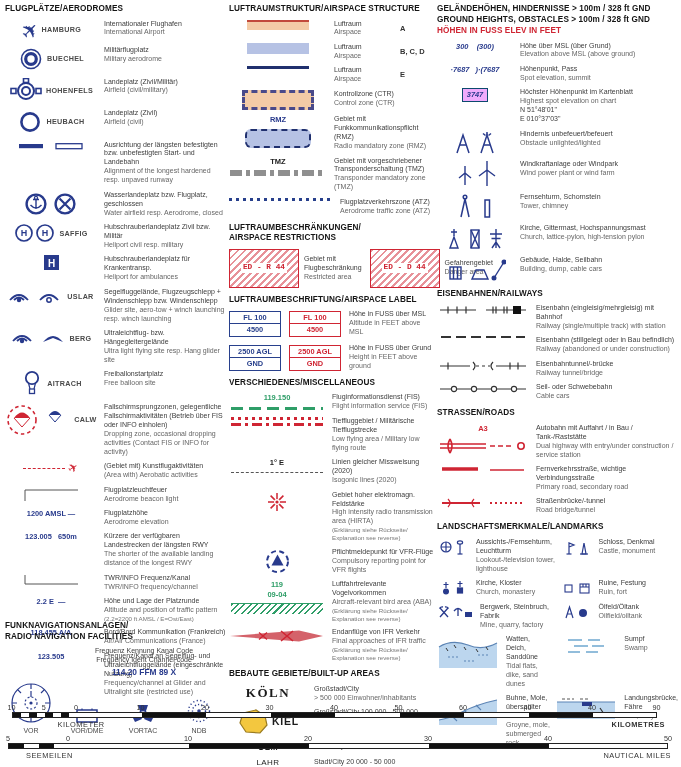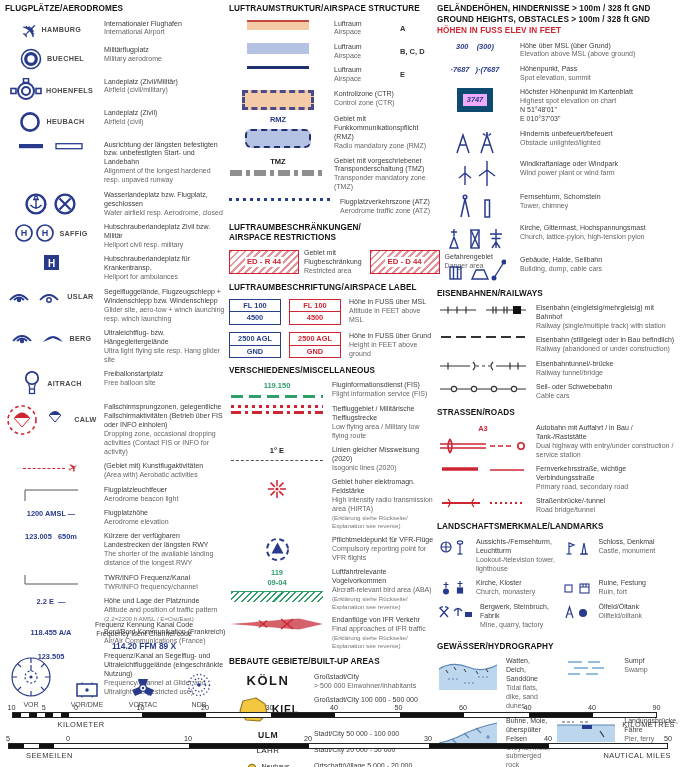--- a/index.html
+++ b/index.html
@@ -14,21 +14,21 @@
   .scales{position:absolute;left:4px;top:703px;width:673px;height:62px;}
   .sec-title{font-weight:bold;font-size:8.2px;color:#151515;margin:7px 0 5px;letter-spacing:.1px;}
   .sec-title.first{margin-top:0;}
   .sec-title.red{color:var(--red);margin-top:1px;}
   .row{display:flex;gap:7px;margin-bottom:5.5px;align-items:flex-start;}
   .sym{flex:0 0 92px;display:flex;flex-wrap:wrap;gap:3px;align-items:center;justify-content:center;}
   .symtop{flex-basis:100%;text-align:center;font-weight:bold;font-size:7.5px;color:#222;white-space:pre-line;order:-1;margin-bottom:1px;}
   .t-navy{color:var(--navy);}.t-green{color:var(--green);}.t-red{color:var(--red);}.t-dark{color:#222;}
   .symlabel{font-size:7.2px;font-weight:bold;color:#4a4a4a;letter-spacing:.3px;}
   .symtext{color:var(--navy);font-weight:bold;font-size:7.4px;white-space:pre;}
-  .symtext.boxed{border:6px solid #0c4a6e;background:#f0abfc;padding:1px 4px;font-style:italic;}
+  .symtext.boxed{border:1px solid #0c4a6e;background:#f0abfc;padding:1px 4px;font-style:italic;}
   .txt{flex:1;}
   .de{color:var(--ink);}
   .en{color:var(--ink2);}
   .note{color:#777;font-size:6.2px;}
   .coord{color:var(--ink);}
   .clscell{font-weight:bold;font-size:7.5px;color:#333;align-self:center;margin-left:2px;flex:0 0 34px;}
   
   .rws-struct .sym{flex:0 0 98px;}
   .rws-misc .sym{flex:0 0 96px;}
   .rws-builtup .sym{flex:0 0 78px;}
@@ -53,36 +53,36 @@
   .lowfly .lf1{width:92px;height:3px;background:repeating-linear-gradient(90deg,var(--red) 0 3px,transparent 3px 7px);margin-bottom:3px;}
   .lowfly .lf2{width:92px;height:3px;background:repeating-linear-gradient(90deg,var(--red) 0 10px,transparent 10px 14px,var(--red) 14px 17px,transparent 17px 21px);}
   .isoline{width:92px;height:0;border-top:1.5px dashed #555;}
   .aba-band{width:92px;height:11px;background:repeating-linear-gradient(135deg,var(--green) 0 1.5px,transparent 1.5px 4.5px);border-top:1.5px solid var(--green);}
   .rail-dash{width:84px;height:2px;background:repeating-linear-gradient(90deg,#333 0 10px,transparent 10px 15px);}
   .aerosym{display:flex;align-items:center;gap:3px;}
   .dashdot{width:42px;height:0;border-top:1.6px dashed var(--red);}
   
   .restr-wrap{display:flex;gap:8px;}
   .restr-item{display:flex;gap:5px;flex:1;align-items:center;}
-  .restr-box{width:70px;height:24px;border:1.2px solid var(--red);flex:0 0 70px;
+  .restr-box{width:70px;height:39px;border:1.2px solid var(--red);flex:0 0 70px;
     background:repeating-linear-gradient(135deg,rgba(207,37,51,.5) 0 2px,rgba(255,255,255,0) 2px 5px);
-    display:flex;align-items:center;justify-content:center;}
+    display:flex;align-items:center;justify-content:center;font-family:Liberation Mono, monospace;}
   .restr-box span{background:#fff;color:var(--red);font-weight:bold;font-size:7.8px;padding:0 2px;}
   
   .al-row{display:flex;gap:8px;align-items:center;margin-bottom:7px;}
   .albox{width:52px;border:1.3px solid;text-align:center;font-weight:bold;font-size:7.4px;background:#fff;}
   .albox div{padding:1px 0;}
   .albox .top{border-bottom:1.3px solid;}
   .albox.blue{color:#28408c;border-color:#28408c;}
   .albox.blue .top{border-color:#28408c;}
   .albox.red{color:var(--red);border-color:var(--red);}
   .albox.red .top{border-color:var(--red);}
   .al-note{flex:1;}
   
-  .city-xl{font-size:13px;font-weight:bold;letter-spacing:1.5px;color:#1c1c1c;}
+  .city-xl{font-size:13px;font-weight:bold;letter-spacing:1.5px;color:#1c1c1c;font-family:Liberation Serif, serif;}
   .city-l{font-size:10.5px;font-weight:bold;letter-spacing:.8px;color:#1c1c1c;}
   .city-m{font-size:8.6px;font-weight:bold;letter-spacing:.5px;color:#1c1c1c;}
   .city-s{font-size:8px;color:#1c1c1c;letter-spacing:.4px;}
   .city-v{font-size:7px;color:#1c1c1c;}
   
   .rn-ann{color:var(--ink);text-align:center;margin-left:58px;}
   .rn-freq{color:var(--navy);font-weight:bold;font-size:8.4px;text-align:center;margin:2px 0 3px 58px;}
   .rn-stations{display:flex;align-items:flex-end;gap:4px;margin-top:2px;}
   .rn-st{flex:1;text-align:center;}
   .rn-st .lab{margin-top:2px;color:#4a4a4a;}
@@ -1051,21 +1051,20 @@
               </svg>
             </span>
           </div>
           <div class="txt">
             <div class="de">Ölfeld/Öltank</div>
             <div class="en">Oilfield/oiltank</div>
           </div>
         </div>
       </div>
 
-    <div class="sec-title">GEWÄSSER/HYDROGRAPHY</div>
     <div class="rows rws-hydro">
         <div class="row">
           <div class="sym">
             <span>
               <svg width="60" height="34">
                 <rect x="1" y="1" width="58" height="32" fill="#bcd6ee"></rect>
                 <path d="M1 1 H59 V8 Q44 16 30 10 Q14 4 1 12 Z" fill="#fff"></path>
                 <path d="M1 12 Q14 4 30 10 Q44 16 59 8" fill="none" stroke="#5b84b5" stroke-width="1.2"></path>
                 <path d="M8 13 l2 3 M16 10 l2 3 M26 12 l2 3 M38 14 l2 3 M48 12 l2 3" stroke="#333" stroke-width="1"></path>
                 <path d="M10 22 H20 M26 26 H36 M40 20 H50" stroke="#5b84b5" stroke-width="1" stroke-dasharray="2 2"></path>
@@ -1126,20 +1125,24 @@
           <div class="txt">
             <div class="de">Landungsbrücke, Fähre</div>
             <div class="en">Pier, ferry</div>
           </div>
         </div>
       </div>
 
   </div>
 
   <div class="radionav">
+    <div class="sec-title first">
+      <div>FUNKNAVIGATIONSANLAGEN/</div>
+      <div>RADIO NAVIGATION FACILITIES</div>
+    </div>
     <div class="rn-ann">Frequenz   Kennung   Kanal Code</div>
     <div class="rn-ann">Frequency    Ident    Channel code</div>
     <div class="rn-freq">114.20 FFM 89 X</div>
     <div class="rn-stations">
       <div class="rn-st">
         <span><svg width="44" height="44" style="margin:0 auto">
               <g stroke="#283a8c" fill="none" stroke-width="1.2">
                 <circle cx="22" cy="22" r="19"></circle>
                 <path d="M22 3V8 M22 36V41 M3 22H8 M36 22H41 M8.6 8.6 12 12 M35.4 8.6 32 12 M8.6 35.4 12 32 M35.4 35.4 32 32"></path>
                 <circle cx="22" cy="22" r="6" stroke-dasharray="2 2"></circle>
@@ -1200,21 +1203,21 @@
           <div class="seg" style="left: 0px; width: 8.0625px; background: rgb(17, 17, 17);"></div>
           <div class="seg" style="left: 16.125px; width: 8.0625px; background: rgb(17, 17, 17);"></div>
           <div class="seg" style="left: 32.25px; width: 8.0625px; background: rgb(17, 17, 17);"></div>
           <div class="seg" style="left: 48.375px; width: 8.0625px; background: rgb(17, 17, 17);"></div>
           <div class="seg" style="left: 129px; width: 64.5px; background: rgb(17, 17, 17);"></div>
           <div class="seg" style="left: 258px; width: 64.5px; background: rgb(17, 17, 17);"></div>
           <div class="seg" style="left: 387px; width: 64.5px; background: rgb(17, 17, 17);"></div>
           <div class="seg" style="left: 516px; width: 64.5px; background: rgb(17, 17, 17);"></div>
         </div>
         <div class="slab" style="left: 25.5px; top: 17px; padding-left: 28px;">KILOMETER</div>
-        <div class="slab" style="right: 2px; top: 17px;">KILOMETRES</div>
+        <div class="slab" style="right: 12px; top: 17px; font-weight: bold;">KILOMETRES</div>
       </div>
     <div id="nm-scale">
         <div class="tick" style="left: 4px; top: 31px;">5</div>
         <div class="tick" style="left: 64px; top: 31px;">0</div>
         <div class="tick" style="left: 184px; top: 31px;">10</div>
         <div class="tick" style="left: 304px; top: 31px;">20</div>
         <div class="tick" style="left: 424px; top: 31px;">30</div>
         <div class="tick" style="left: 544px; top: 31px;">40</div>
         <div class="tick" style="left: 664px; top: 31px;">50</div>
         <div class="sbar" style="left: 4px; top: 40px; width: 660px;">

